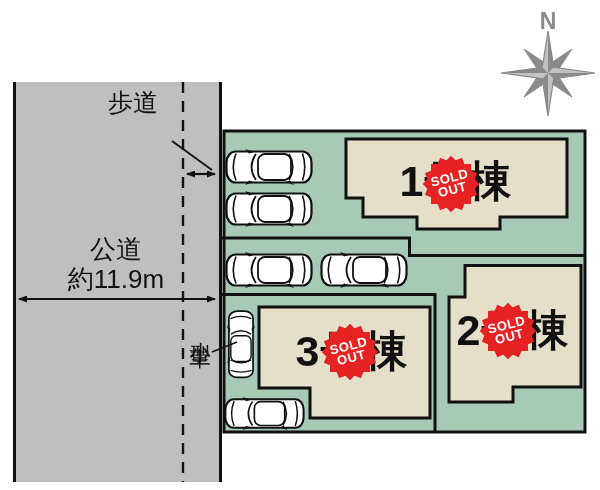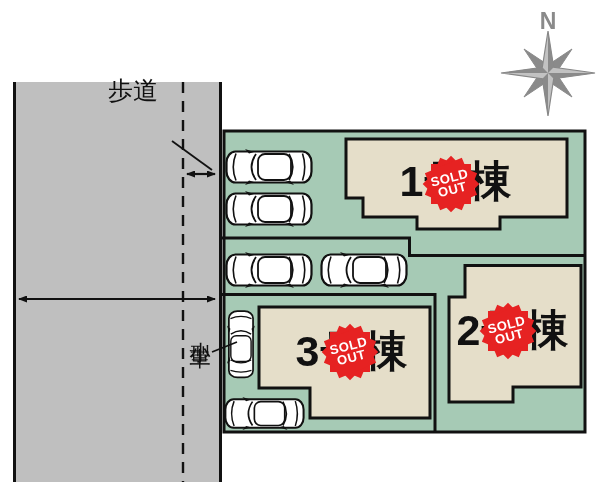--- a/index.html
+++ b/index.html
@@ -86,25 +86,27 @@
       <polygon points="548,31 553.7,67.3 595,73 553.7,78.7 548,116 542.3,78.7 501,73 542.3,67.3" fill="#c2c2c2" stroke="#878787" stroke-width="1.2"></polygon>
       <polygon points="548,31 548,73 553.7,67.3" fill="#8a8a8a"></polygon>
       <polygon points="595,73 548,73 553.7,78.7" fill="#8a8a8a"></polygon>
       <polygon points="548,116 548,73 542.3,78.7" fill="#8a8a8a"></polygon>
       <polygon points="501,73 548,73 542.3,67.3" fill="#8a8a8a"></polygon>
     </g>
   </svg>
 
   <div class="north">N</div>
 
-  <div class="olabel" style="left:133px;top:77px;font-family:Liberation Serif, serif;">
+  <div class="olabel" style="left:133px;top:88px;">
     <div>歩道</div>
   </div>
 
   <div class="olabel road" style="left:116px;top:234px;">
+    <div>公道</div>
+    <div>約11.9m</div>
   </div>
 
   <div class="vlabel">小型車</div>
 
   <div class="blabel" style="left:456px;top:182px;">1号棟</div>
   <div class="blabel" style="left:513px;top:331px;">2号棟</div>
   <div class="blabel" style="left:352px;top:352px;">3号棟</div>
 
   <div class="badge" style="left:451px;top:184px;">
     <i class="r0"></i>

